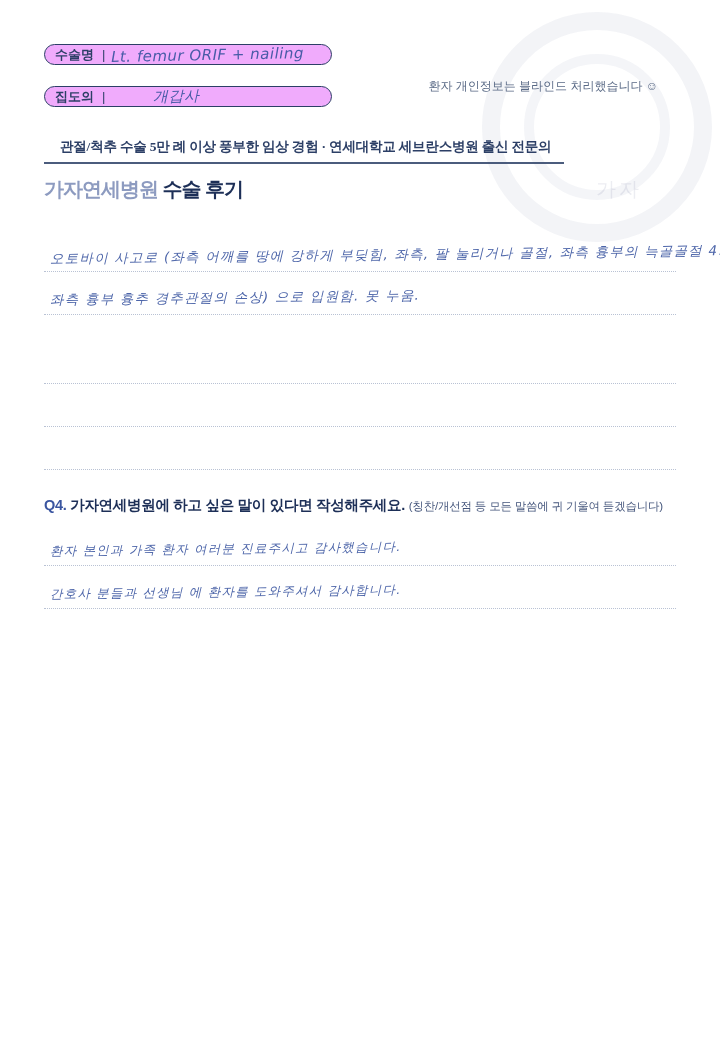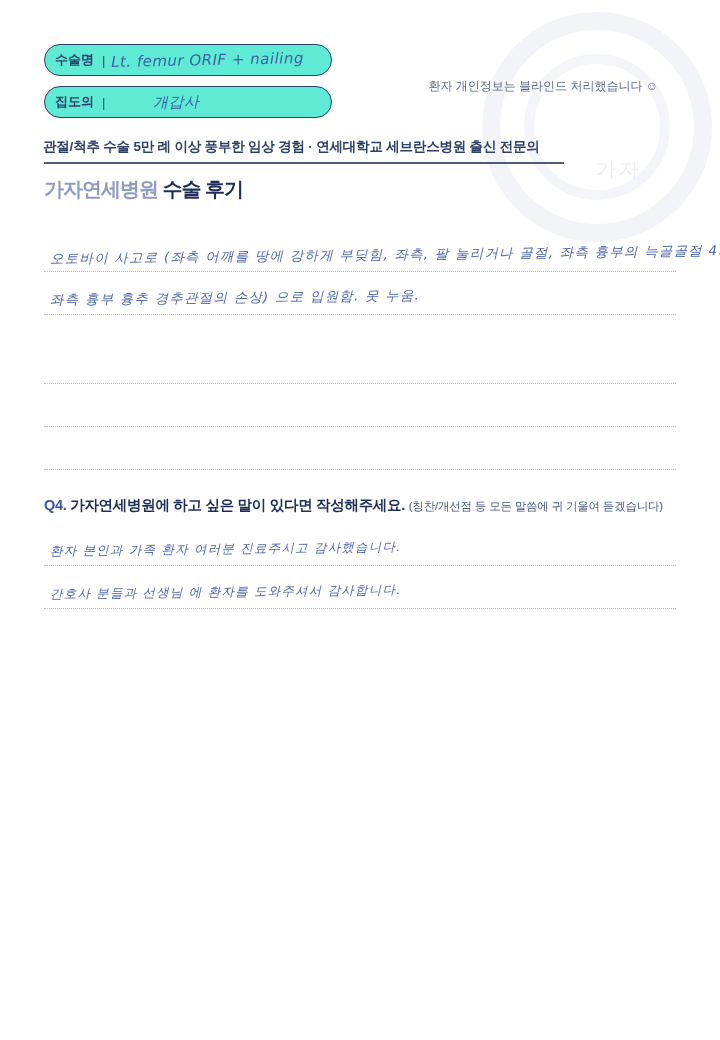--- a/index.html
+++ b/index.html
@@ -34,21 +34,21 @@
     left: 24px;
     top: 24px;
     right: 24px;
     bottom: 24px;
     border-radius: 50%;
     border: 10px solid rgba(40,60,110,0.05);
   }
   .watermark-text {
     position: absolute;
     right: 78px;
-    top: 156px;
+    top: 176px;
     font-size: 20px;
     letter-spacing: 3px;
     color: rgba(40,60,110,0.09);
     font-weight: normal;
     pointer-events: none;
   }
 
   .page {
     position: relative;
     padding: 36px 40px 0 40px;
@@ -58,28 +58,28 @@
 
   
   .hdr-row {
     position: relative;
     height: 92px;
   }
   .field-box {
     position: absolute;
     left: 4px;
     width: 288px;
-    height: 32px;
+    height: 21px;
     border: 1px solid #2c3f66;
     border-radius: 16px;
     box-sizing: border-box;
     display: flex;
     align-items: center;
     padding: 0 10px;
-    background: #5eead4;
+    background: #f0abfc;
   }
   .field-box.op   { top: 8px; }
   .field-box.surg { top: 50px; }
   .field-label {
     font-size: 13px;
     font-weight: bold;
     color: #2c3f66;
     white-space: nowrap;
   }
   .field-sep {
@@ -103,25 +103,26 @@
     position: absolute;
     right: 22px;
     top: 42px;
     font-size: 12px;
     color: #5a6a86;
     white-space: nowrap;
   }
 
   
   .subtitle {
-    margin: 10px 0 0 3px;
+    margin: 10px 0 0 20px;
     font-size: 13.5px;
     font-weight: bold;
     color: #2c3f66;
     letter-spacing: -0.2px;
+    font-family: Liberation Serif, serif;
   }
   .rule {
     margin: 6px 0 0 4px;
     width: 520px;
     height: 2px;
     background: #2c3f66;
     opacity: .85;
   }
   .title {
     margin: 12px 0 0 4px;

